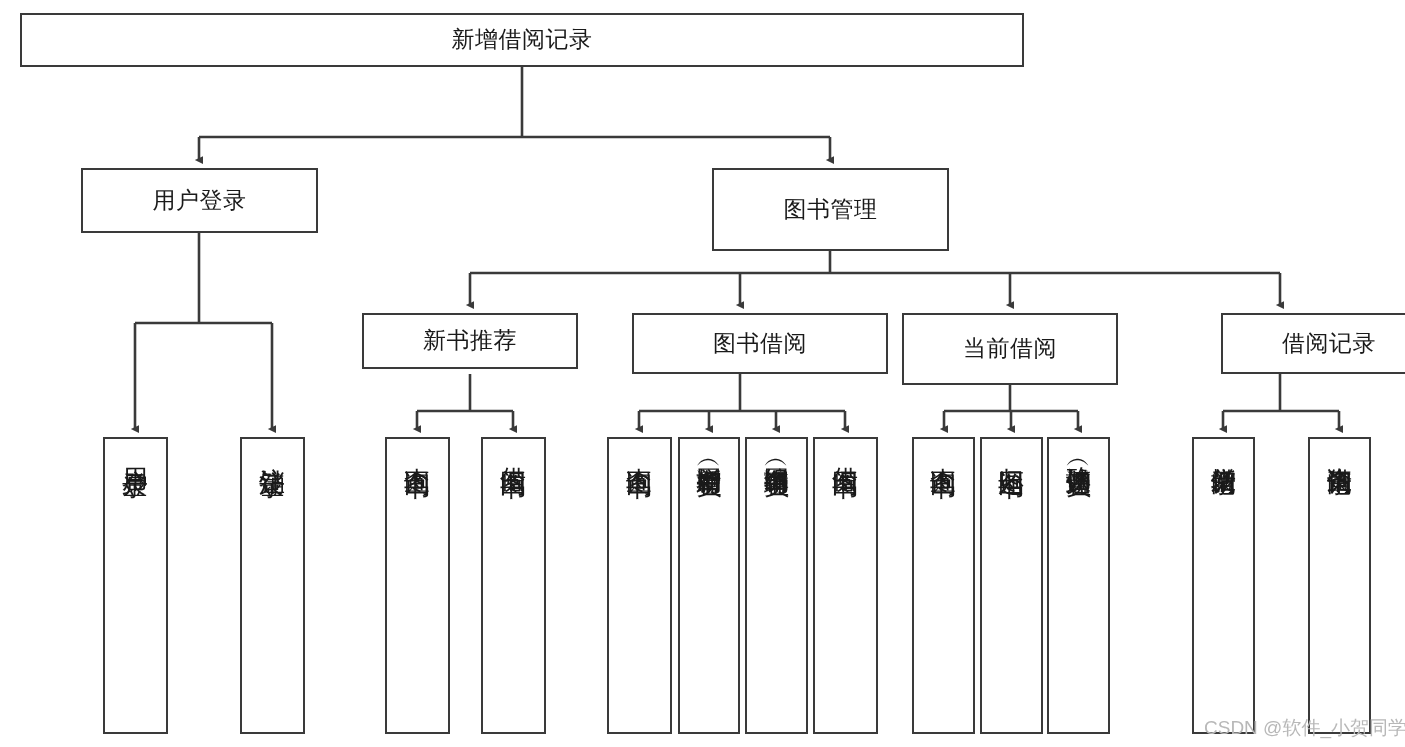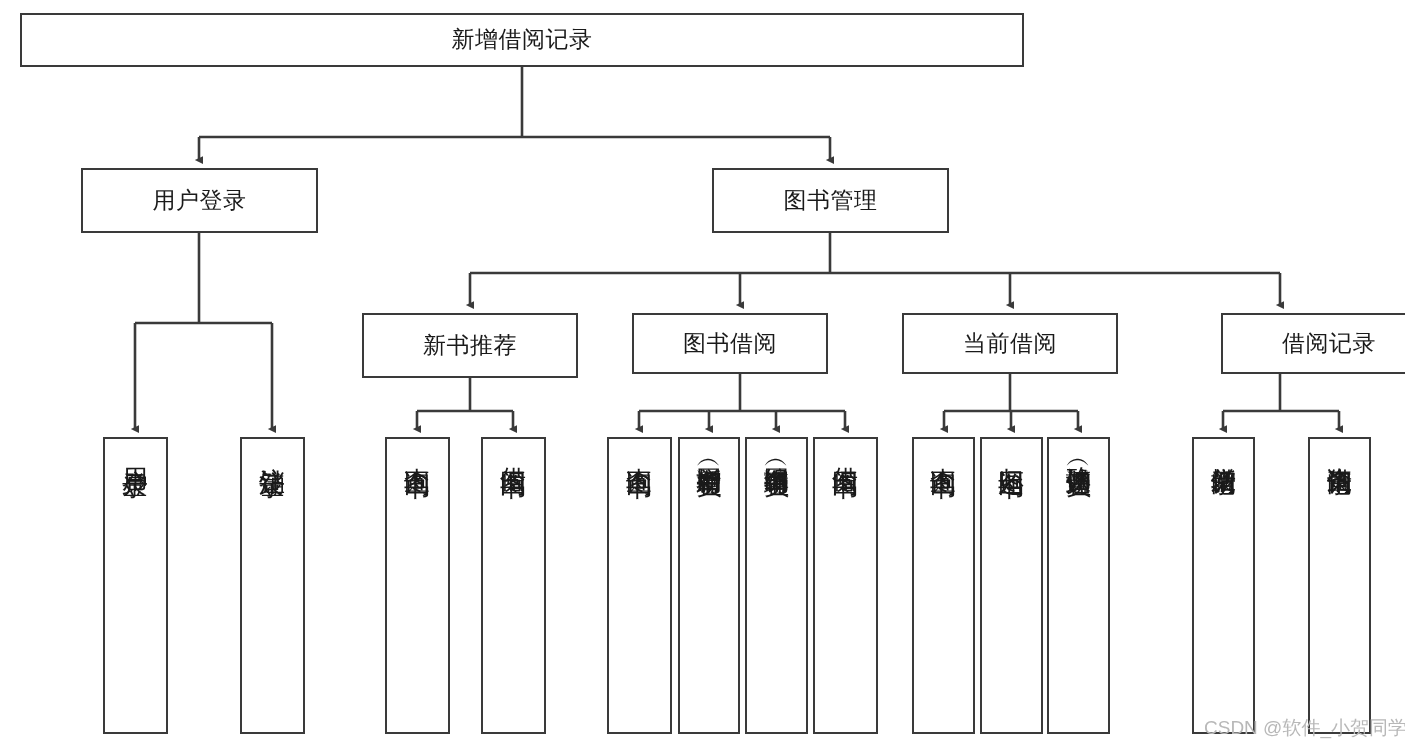--- a/index.html
+++ b/index.html
@@ -130,30 +130,30 @@
     </g>
   </svg>
 
   <div id="node-layer">
       <div class="node root horiz" style="left: 20px; top: 13px; width: 1004px; height: 54px;">
         <span class="lbl">新增借阅记录</span>
       </div>
       <div class="node horiz" style="left: 81px; top: 168px; width: 237px; height: 65px;">
         <span class="lbl">用户登录</span>
       </div>
-      <div class="node horiz" style="left: 712px; top: 168px; width: 237px; height: 65px;">
+      <div class="node horiz" style="left: 712px; top: 168px; width: 237px; height: 83px;">
         <span class="lbl">图书管理</span>
       </div>
-      <div class="node horiz" style="left: 362px; top: 313px; width: 216px; height: 65px;">
+      <div class="node horiz" style="left: 362px; top: 313px; width: 216px; height: 56px;">
         <span class="lbl">新书推荐</span>
       </div>
-      <div class="node horiz" style="left: 632px; top: 313px; width: 196px; height: 61px;">
+      <div class="node horiz" style="left: 632px; top: 313px; width: 256px; height: 61px;">
         <span class="lbl">图书借阅</span>
       </div>
-      <div class="node horiz" style="left: 902px; top: 313px; width: 216px; height: 61px;">
+      <div class="node horiz" style="left: 902px; top: 313px; width: 216px; height: 72px;">
         <span class="lbl">当前借阅</span>
       </div>
       <div class="node horiz" style="left: 1221px; top: 313px; width: 216px; height: 61px;">
         <span class="lbl">借阅记录</span>
       </div>
       <div class="node vert" style="left: 103px; top: 437px; width: 65px; height: 297px;">
         <span class="lbl">用户登录</span>
       </div>
       <div class="node vert" style="left: 240px; top: 437px; width: 65px; height: 297px;">
         <span class="lbl">注销登录</span>

